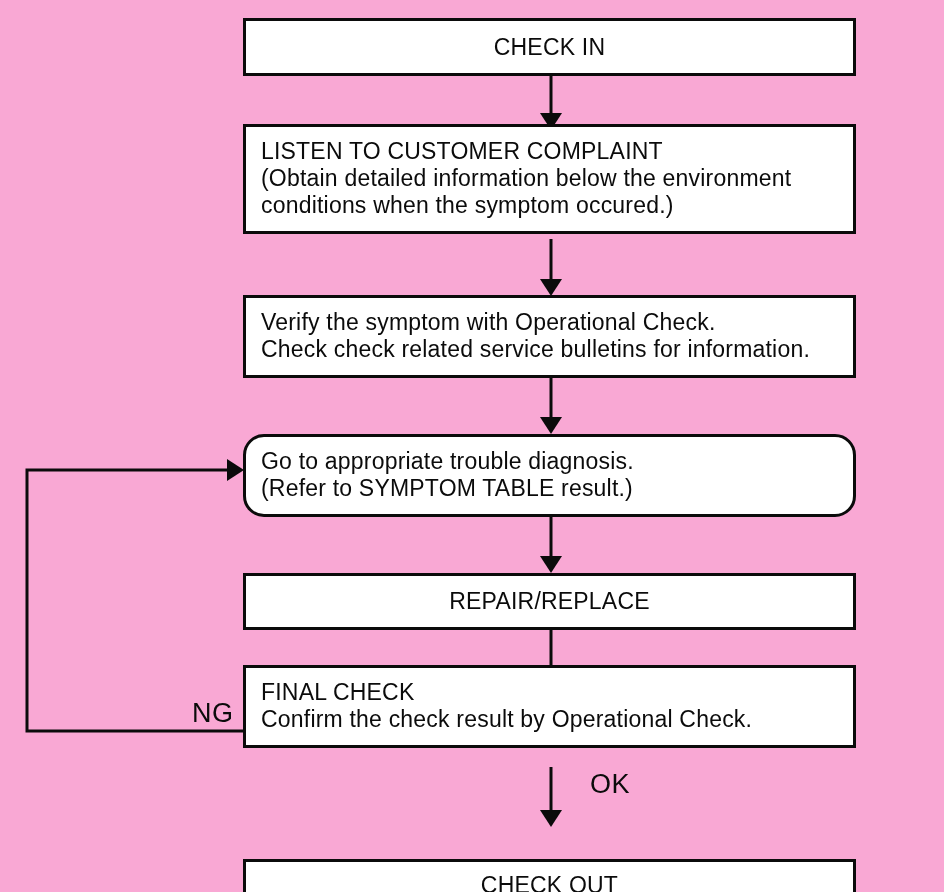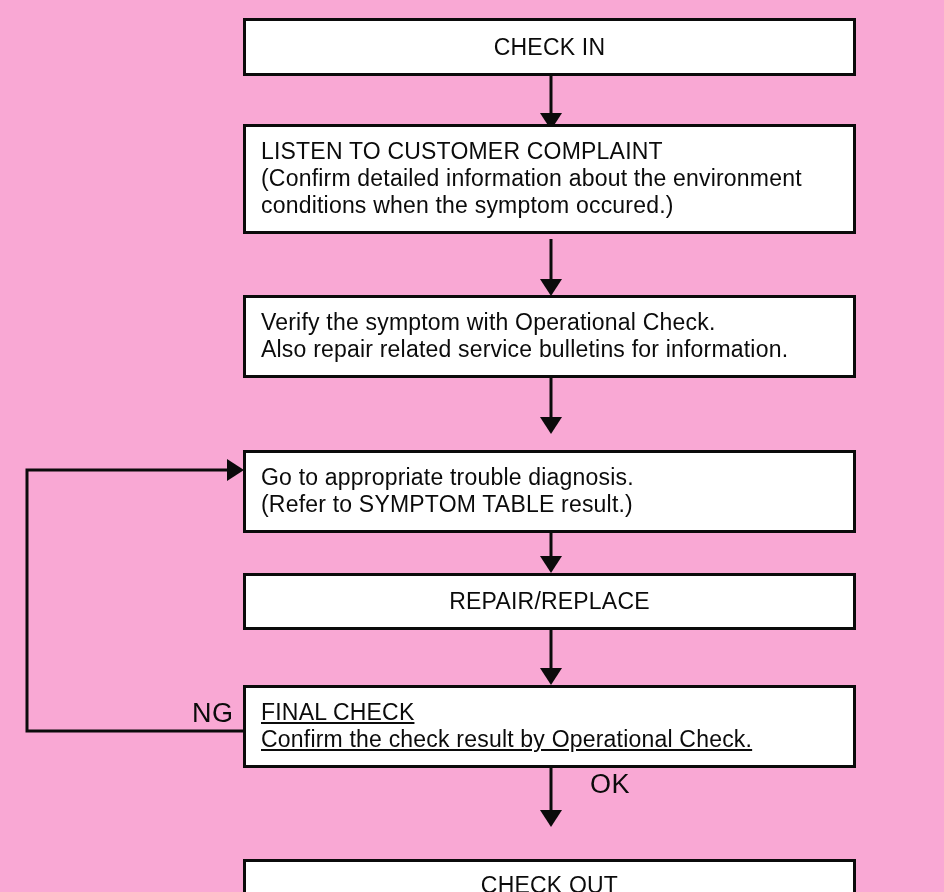--- a/index.html
+++ b/index.html
@@ -93,39 +93,39 @@
       <polygon points="227,459 227,481 244,470" stroke="none" fill="#0b0b0b"></polygon>
     </g>
   </svg>
 
   <div class="node center-text" style="top:18px; height:58px;">
     <div>CHECK IN</div>
   </div>
 
   <div class="node left-text" style="top:124px; height:110px;">
     <div>LISTEN TO CUSTOMER COMPLAINT</div>
-    <div>(Confirm detailed information about the environment</div>
+    <div>(Obtain detailed information below the environment</div>
     <div>conditions when the symptom occured.)</div>
   </div>
 
   <div class="node left-text" style="top:295px; height:83px;">
     <div>Verify the symptom with Operational Check.</div>
-    <div>Also repair related service bulletins for information.</div>
+    <div>Check check related service bulletins for information.</div>
   </div>
 
-  <div class="node left-text" style="top:450px; height:83px;">
+  <div class="node left-text" style="top:434px; height:83px;border-radius:21px;">
     <div>Go to appropriate trouble diagnosis.</div>
     <div>(Refer to SYMPTOM TABLE result.)</div>
   </div>
 
   <div class="node center-text" style="top:573px; height:57px;text-align:center;">
     <div>REPAIR/REPLACE</div>
   </div>
 
-  <div class="node left-text" style="top:685px; height:83px;text-decoration:underline;">
+  <div class="node left-text" style="top:665px; height:83px;">
     <div>FINAL CHECK</div>
     <div>Confirm the check result by Operational Check.</div>
   </div>
 
   <div class="node center-text" style="top:859px; height:53px;">
     <div>CHECK OUT</div>
   </div>
 
   <div class="edge-label" style="left:192px; top:700px;">NG</div>
 

